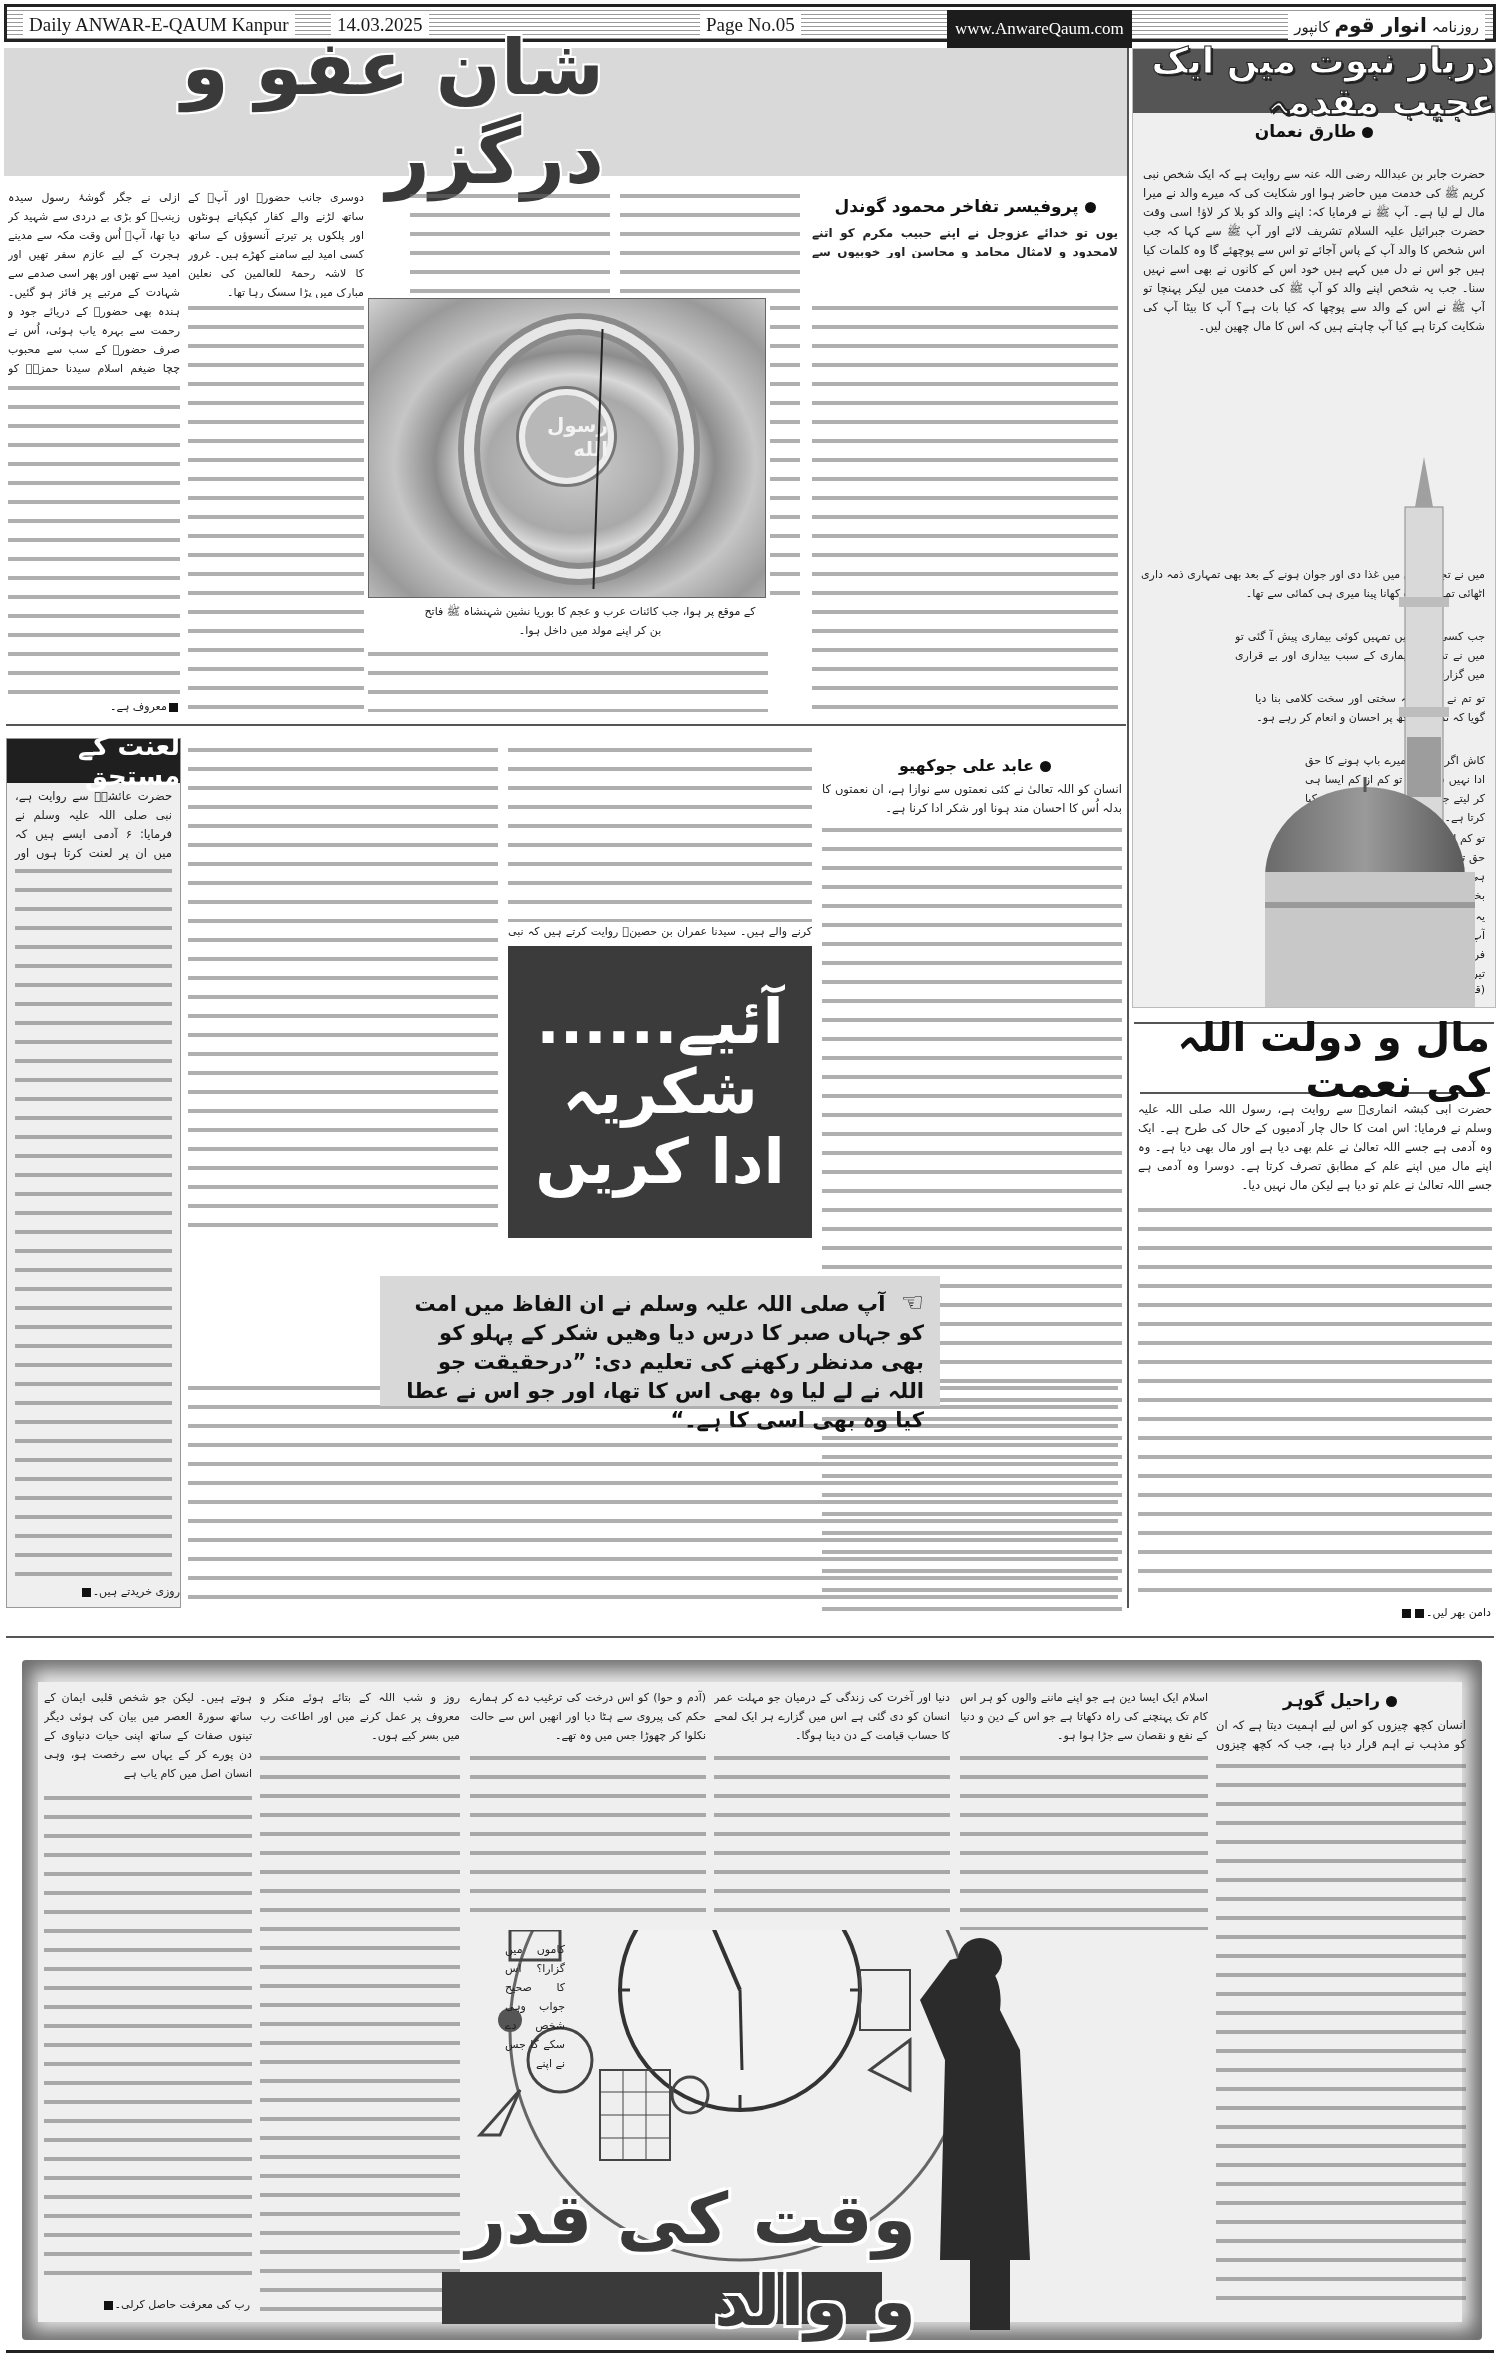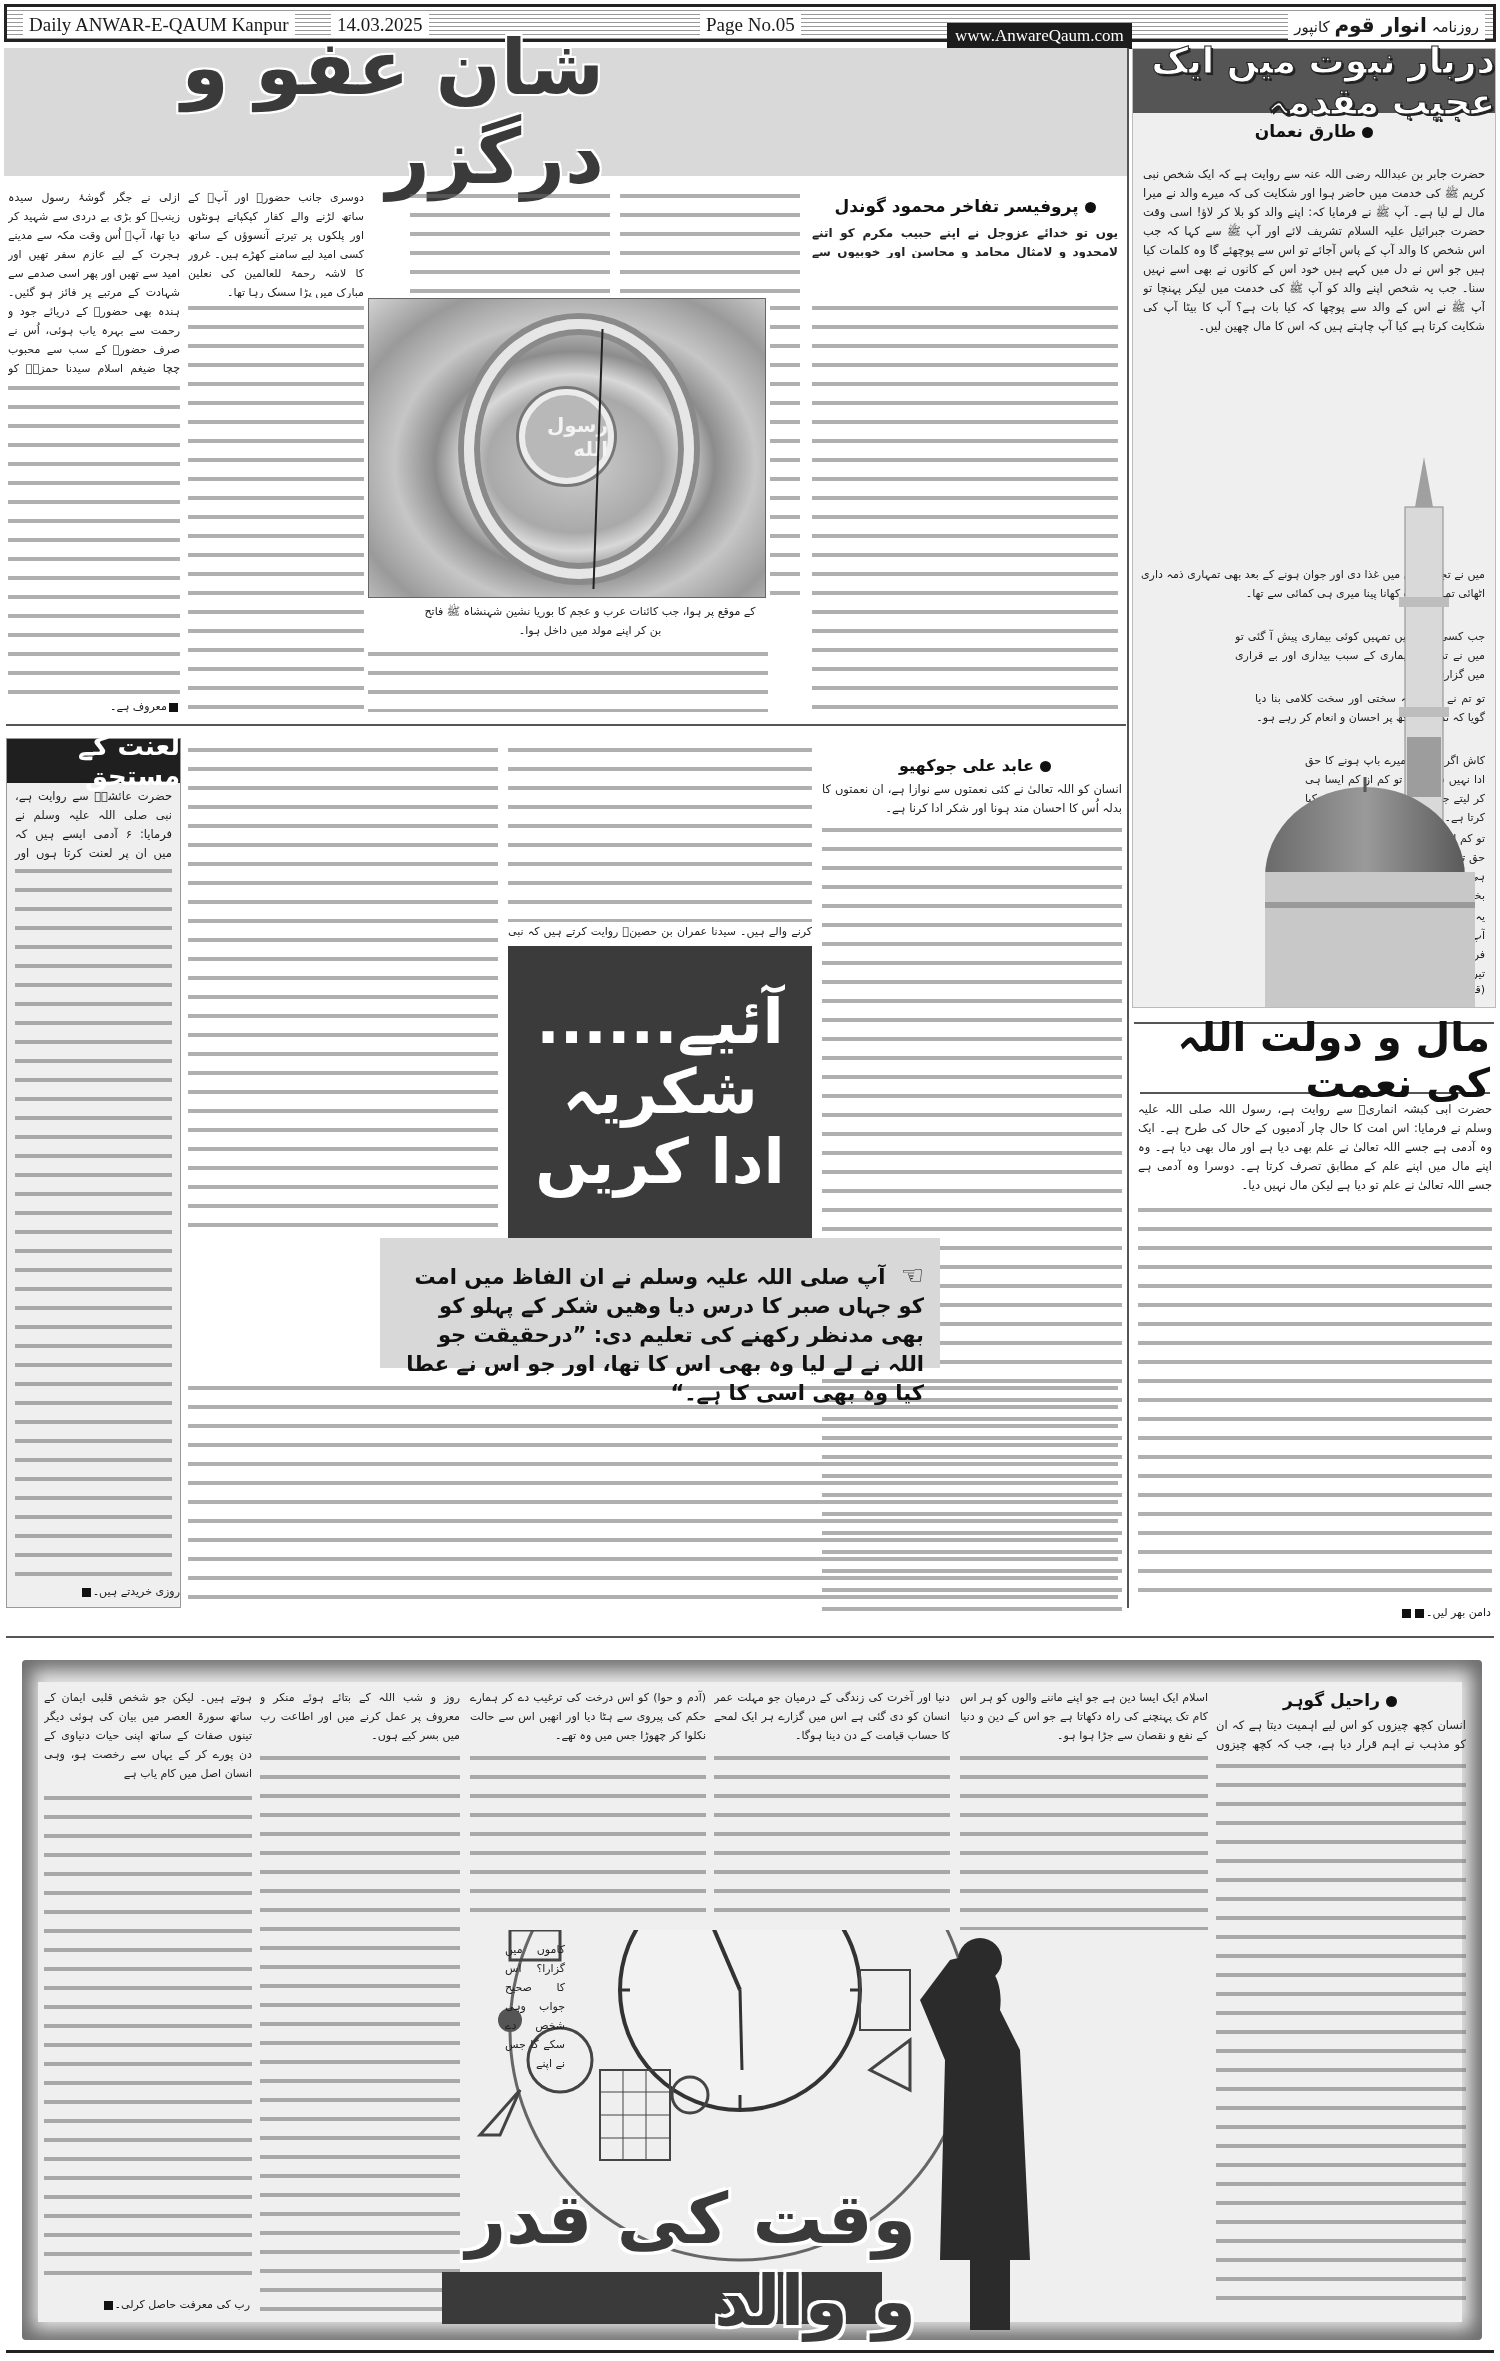--- a/index.html
+++ b/index.html
@@ -10,21 +10,21 @@
   .masthead {
     position: absolute; left: 4px; top: 4px; width: 1492px; height: 38px;
     border: 3px solid #222; background:
       repeating-linear-gradient(180deg, #fff 0px, #fff 3px, #9a9a9a 3px, #9a9a9a 4px);
     display: flex; align-items: center; font-family: "Liberation Serif", serif;
   }
   .mh-cell { background: #fff; padding: 0 6px; font-size: 19px; line-height: 26px; white-space: nowrap; margin-left: 10px; }
   .mh-left { position: absolute; left: 6px; top: 5px; }
   .mh-date { position: absolute; left: 314px; top: 5px; }
   .mh-page { position: absolute; left: 683px; top: 5px; }
-  .mh-web { position: absolute; left: 940px; top: 3px; background: #1c1c1c; color: #fff; padding: 3px 8px; font-size: 17px; margin-top: 13px; }
+  .mh-web { position: absolute; left: 940px; top: 3px; background: #1c1c1c; color: #fff; padding: 9px 8px; font-size: 17px; }
   .mh-brand { position: absolute; right: 8px; top: 5px; direction: rtl; font-family: "DejaVu Sans", sans-serif; font-size: 15px; }
   .mh-brand b { font-size: 20px; font-weight: 900; }
   .col-text {
     font-size: 11px; line-height: 19px; color: #222; direction: rtl; text-align: justify;
     overflow: hidden;
   }
   .textlines {
     background: repeating-linear-gradient(180deg, transparent 0px, transparent 6px, #6e6e6e 6px, #6e6e6e 10px, transparent 10px, transparent 19px);
     opacity: 0.55;
   }
@@ -109,22 +109,22 @@
   .shukriya {
     position: absolute; left: 508px; top: 946px; width: 304px; height: 292px; background: #3b3b3b;
     display: flex; flex-direction: column; align-items: center; justify-content: center;
     direction: rtl; color: #fff; font-weight: 900;
   }
   .shukriya .l1 { font-size: 62px; line-height: 70px; }
   .shukriya .l2 { font-size: 62px; line-height: 70px; }
   .shukriya .l3 { font-size: 62px; line-height: 70px; }
 
   .quote-box {
-    position: absolute; left: 380px; top: 1238px; width: 560px; height: 130px; background: #d8d8d8;
-    direction: rtl; text-align: right; padding: 23px 16px; font-size: 21px; font-weight: 700; line-height: 29px; color: #111;
+    position: absolute; left: 380px; top: 1276px; width: 560px; height: 130px; background: #d8d8d8;
+    direction: rtl; text-align: right; padding: 12px 16px; font-size: 21px; font-weight: 700; line-height: 29px; color: #111;
   }
   .quote-box .hand { font-size: 26px; margin-left: 8px; }
 
   
   .maal-title {
     position: absolute; left: 1140px; top: 1028px; width: 350px; height: 66px; direction: rtl;
     display: flex; align-items: center; justify-content: center; font-size: 40px; font-weight: 900; color: #111;
     border-bottom: 2px solid #555;
   }
 

